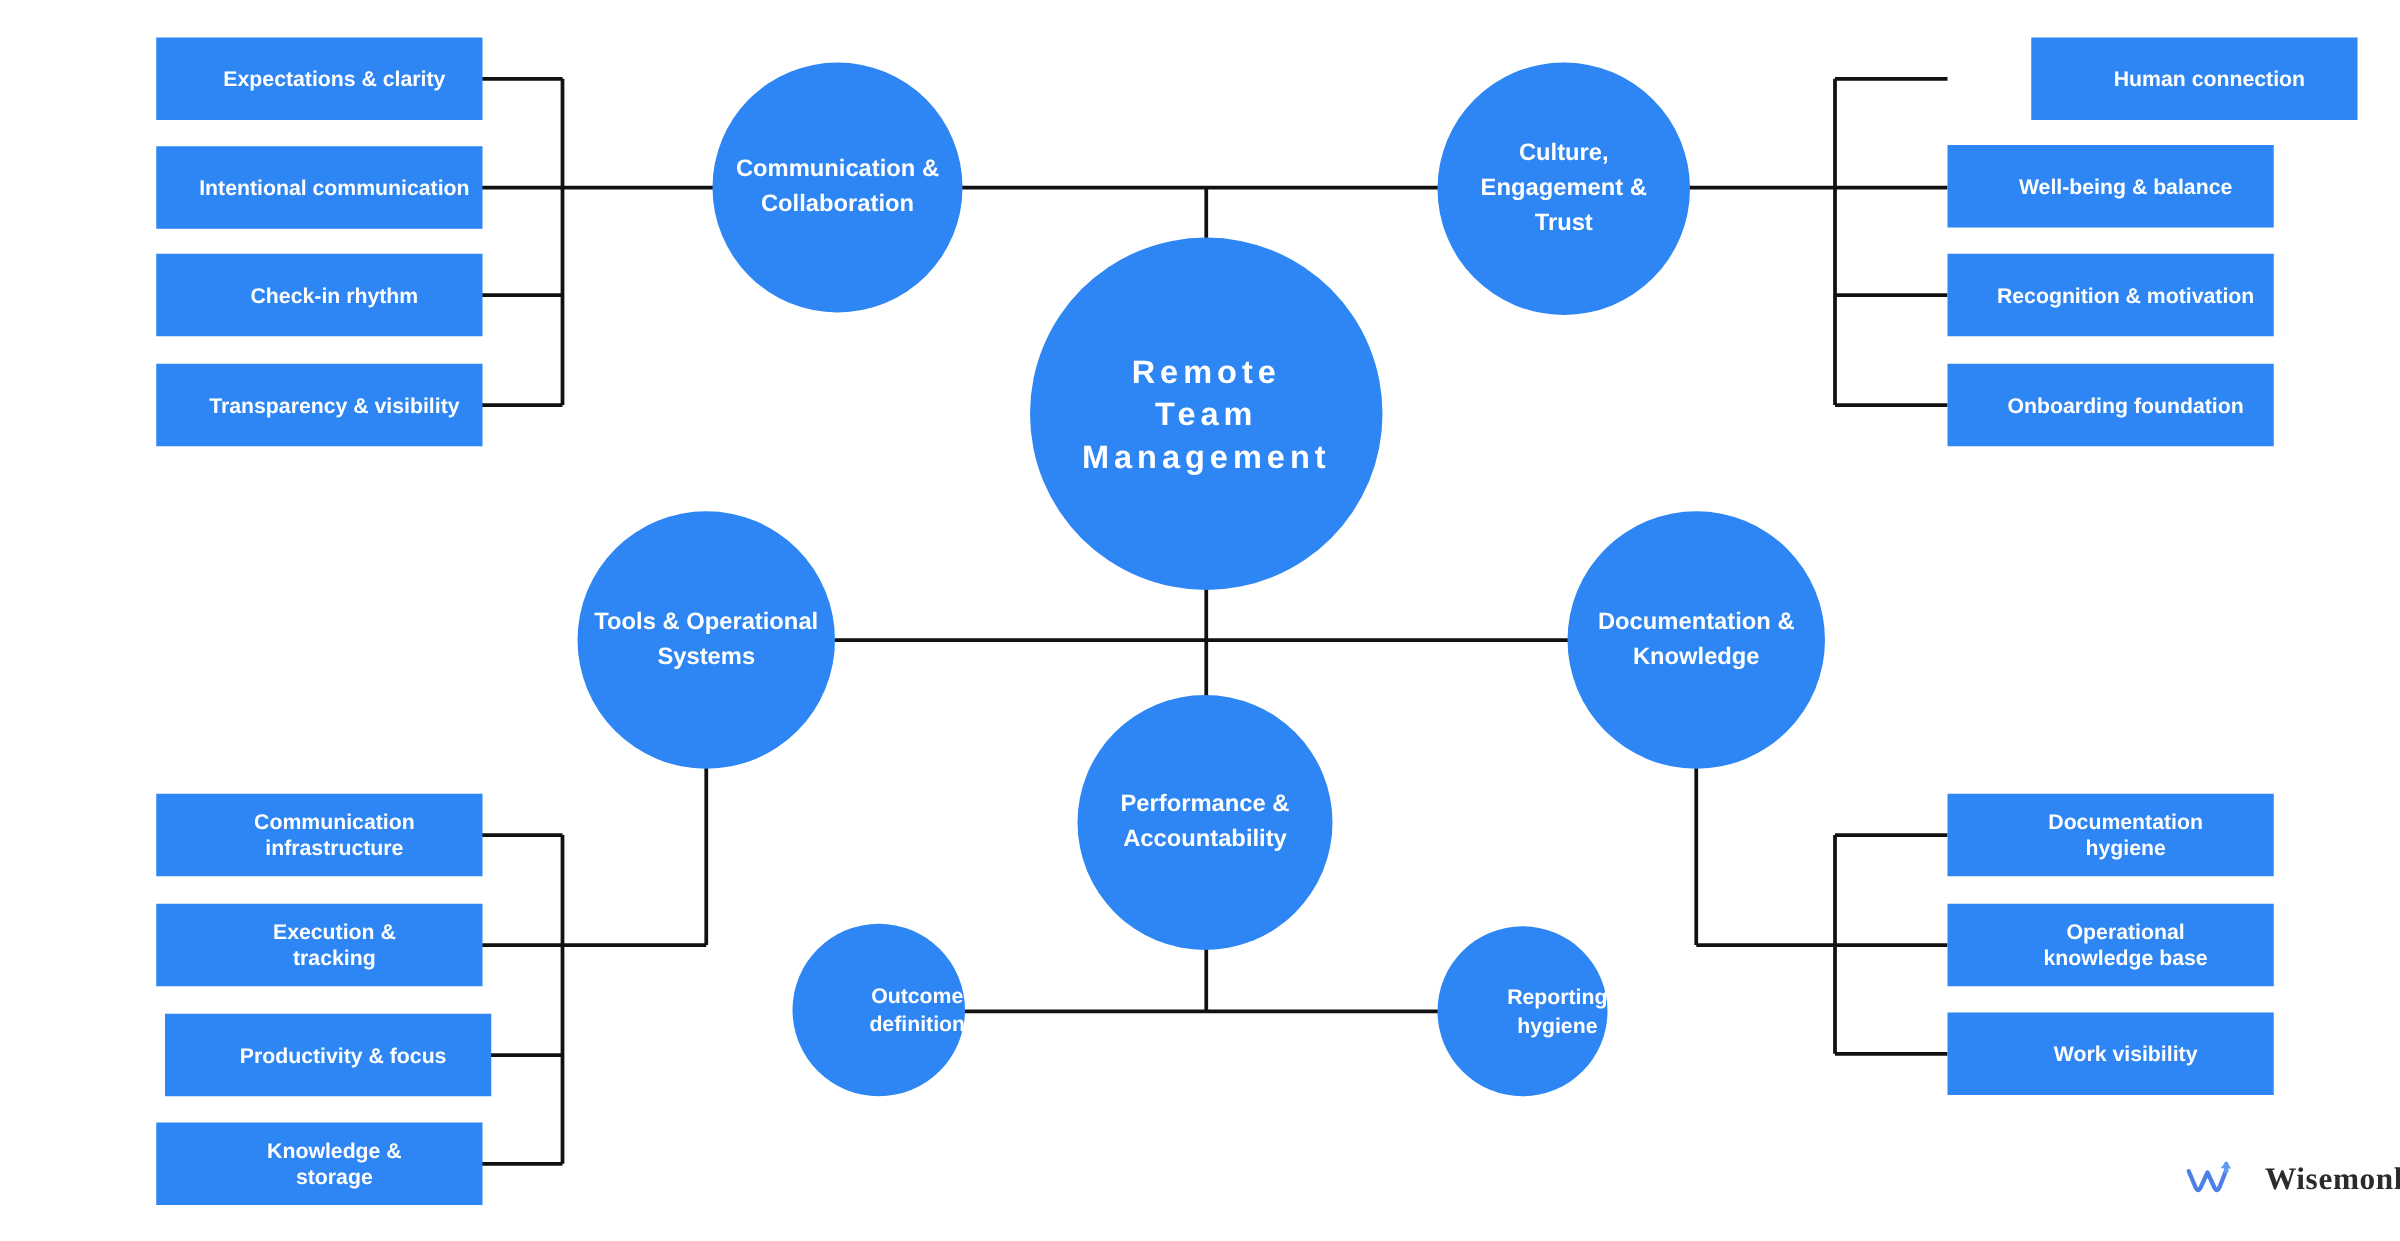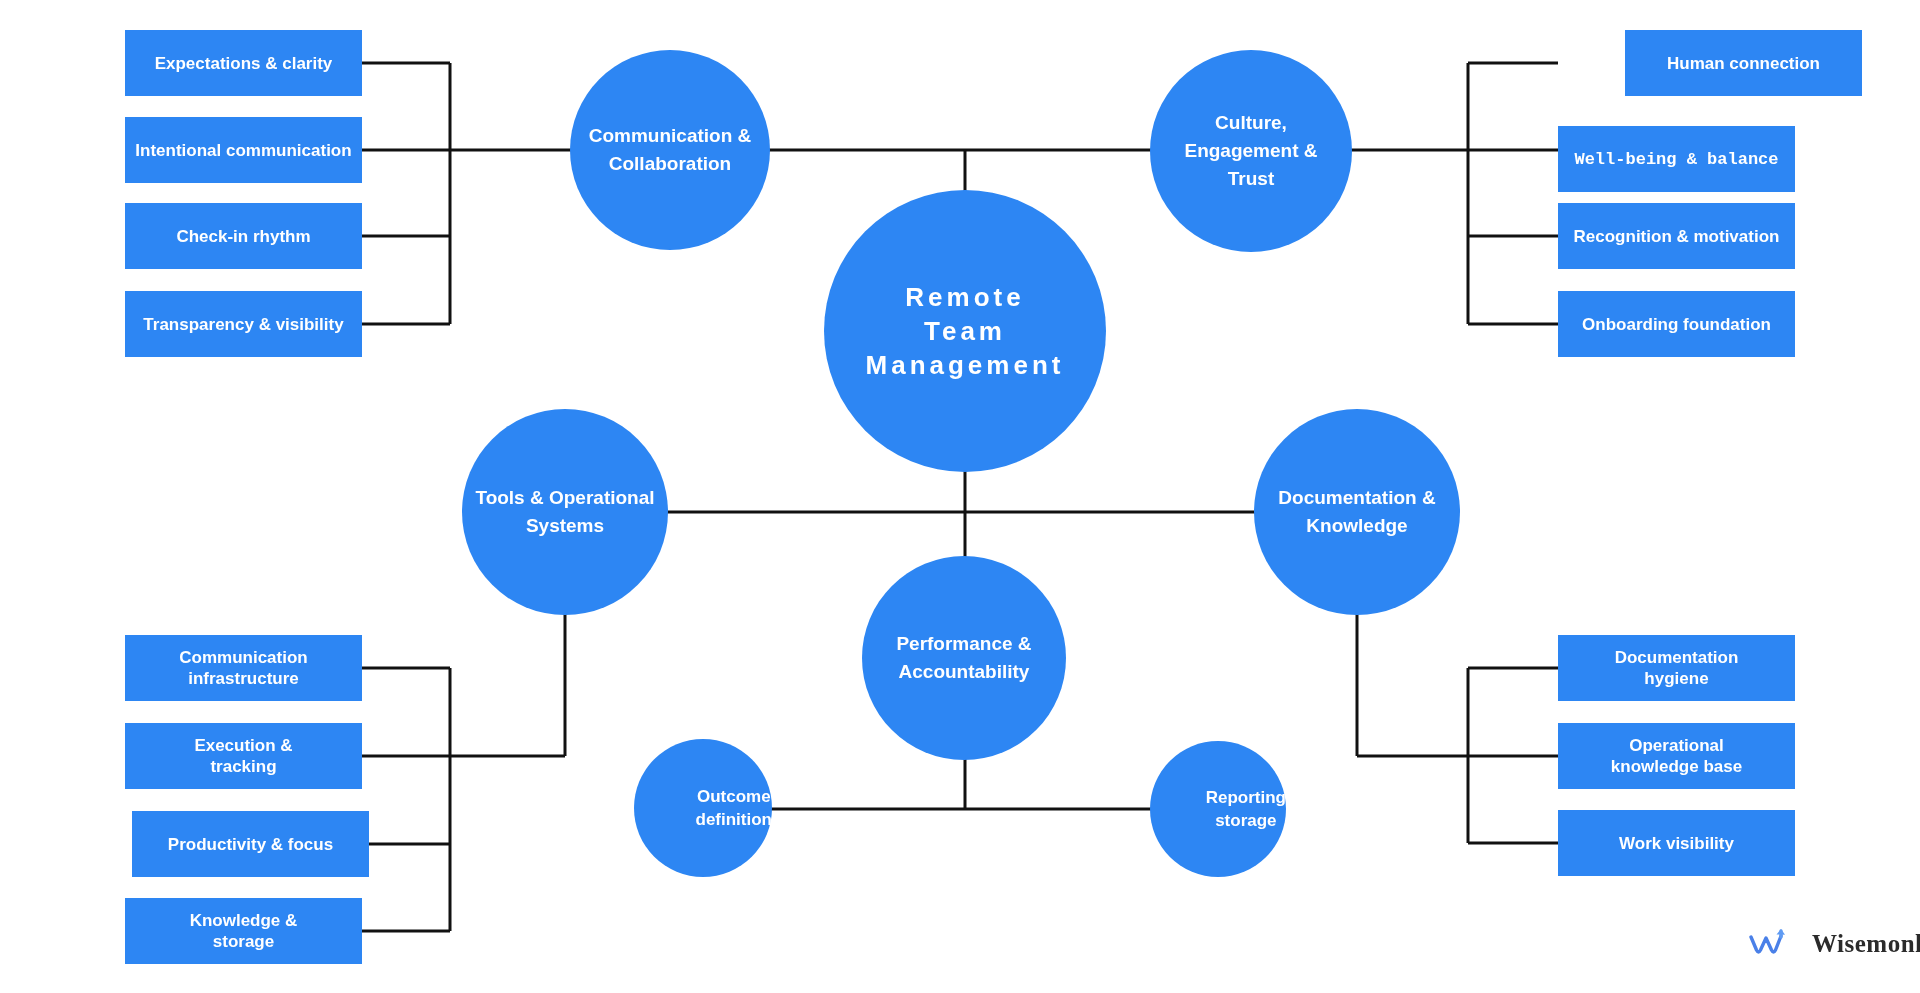--- a/index.html
+++ b/index.html
@@ -6,31 +6,31 @@
   .stage{
     position:relative;width:1920px;height:993px;background:#ffffff;overflow:hidden;
     font-family:"Liberation Sans","DejaVu Sans",sans-serif;
   }
   .lines{position:absolute;left:0;top:0;width:1920px;height:993px;z-index:0;}
   .node{
     position:absolute;z-index:1;display:flex;align-items:center;justify-content:center;
     background:#2d86f3;color:#ffffff;text-align:center;font-weight:700;
   }
   .label{white-space:pre-line;}
-  .leaf{width:237px;height:66px;font-size:17px;line-height:21px;}
+  .leaf{width:237px;height:66px;font-size:17px;line-height:21px;padding-left:24px;}
   .circle{border-radius:50%;}
   .branch{font-size:19px;line-height:28px;}
   .small-branch{font-size:17px;line-height:23px;justify-content:flex-end;}
   .center-node{font-size:26px;line-height:34px;letter-spacing:4px;text-align:center;}
 
   
   #tl-0{left:125px;top:30px;}  #tl-1{left:125px;top:117px;}
   #tl-2{left:125px;top:203px;} #tl-3{left:125px;top:291px;}
   
-  #tr-0{left:1625px;top:30px;}  #tr-1{left:1558px;top:126px;font-family:Liberation Mono, monospace;}
+  #tr-0{left:1625px;top:30px;}  #tr-1{left:1558px;top:116px;}
   #tr-2{left:1558px;top:203px;} #tr-3{left:1558px;top:291px;}
   
   #bl-0{left:125px;top:635px;} #bl-1{left:125px;top:723px;}
   #bl-2{left:132px;top:811px;} #bl-3{left:125px;top:898px;}
   
   #br-0{left:1558px;top:635px;} #br-1{left:1558px;top:723px;} #br-2{left:1558px;top:810px;}
 
   
   #node-communication{left:570px;top:50px;width:200px;height:200px;text-align:center;}
   #node-culture{left:1150px;top:50px;width:202px;height:202px;}
@@ -119,21 +119,21 @@
   <div class="node circle branch" id="node-performance">
     <span class="label">Performance &amp;
 Accountability</span>
   </div>
   <div class="node circle small-branch" id="node-outcome">
     <span class="label">Outcome
 definition</span>
   </div>
   <div class="node circle small-branch" id="node-reporting">
     <span class="label">Reporting
-storage</span>
+hygiene</span>
   </div>
 
   <div class="node leaf" id="tl-0">
     <span class="label">Expectations &amp; clarity</span>
   </div>
   <div class="node leaf" id="tl-1">
     <span class="label">Intentional communication</span>
   </div>
   <div class="node leaf" id="tl-2">
     <span class="label">Check-in rhythm</span>

